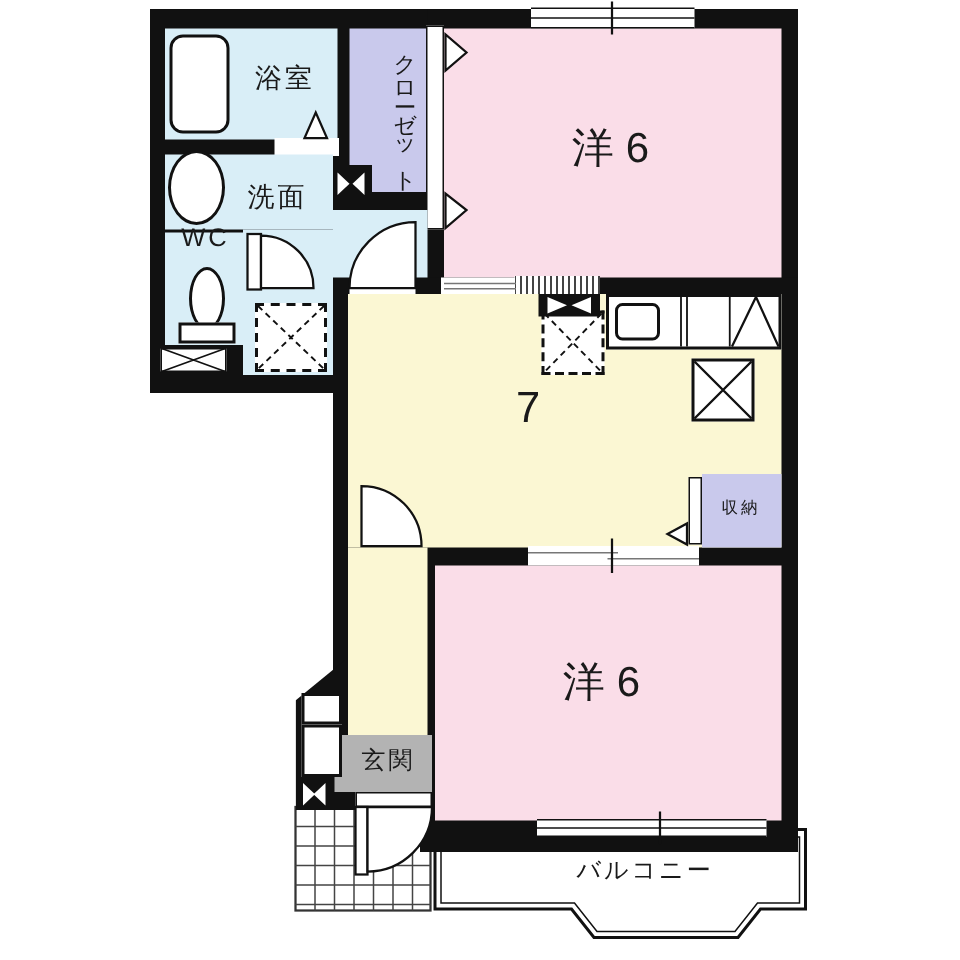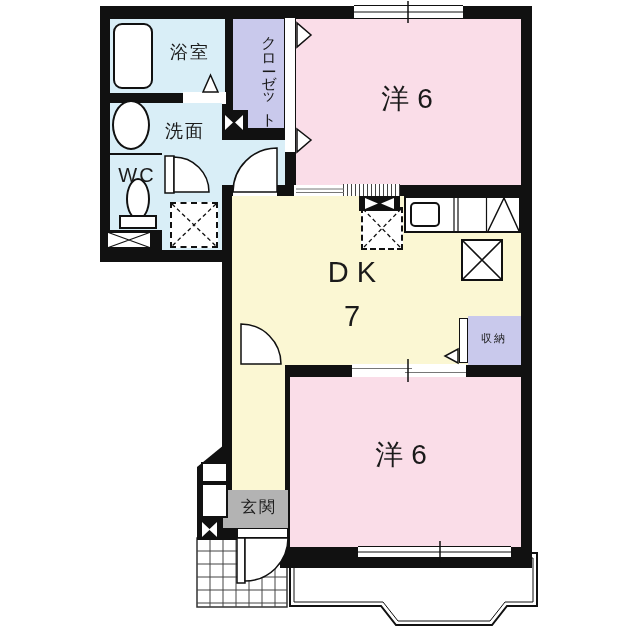--- a/index.html
+++ b/index.html
@@ -125,23 +125,23 @@
     <path d="M174,157 A35,35 0 0 1 209,192 L174,192 Z" fill="#fff" stroke="#111" stroke-width="1.5"></path>
     <path d="M233,192 A44,44 0 0 1 277,148 L277,192 Z" fill="#fff" stroke="#111" stroke-width="1.5"></path>
     <path d="M241,324 A40,40 0 0 1 281,364 L241,364 Z" fill="#fff" stroke="#111" stroke-width="1.5"></path>
     <rect x="237" y="538" width="8" height="45" fill="#fff" stroke="#111" stroke-width="1.5"></rect>
     <path d="M288,538 A43,43 0 0 1 245,581 L245,538 Z" fill="#fff" stroke="#111" stroke-width="1.5"></path>
   </svg>
 
   <div class="label" style="left:160px;top:40px;width:60px;font-size:18px;letter-spacing:2px;">浴室</div>
   <div class="label" style="left:234px;top:25px;width:46px;height:60px;writing-mode:vertical-rl;text-orientation:upright;font-size:15px;line-height:21px;letter-spacing:2px;">クローゼット</div>
   <div class="label" style="left:155px;top:119px;width:60px;font-size:18px;letter-spacing:2px;">洗面</div>
-  <div class="label" style="left:112px;top:164px;width:50px;font-size:20px;letter-spacing:2px;">WC</div>
+  <div class="label" style="left:112px;top:149px;width:50px;font-size:17px;letter-spacing:2px;">WC</div>
   <div class="label" style="left:346px;top:80px;width:130px;font-size:28px;letter-spacing:8px;">洋6</div>
   <div class="label" style="left:306px;top:250px;width:100px;font-size:29px;letter-spacing:8px;line-height:44px;">
-    <div>DK</div>
     <div>7</div>
   </div>
   <div class="label" style="left:466px;top:331px;width:56px;font-size:11px;letter-spacing:2px;">収納</div>
   <div class="label" style="left:230px;top:497px;width:58px;font-size:16px;letter-spacing:2px;">玄関</div>
   <div class="label" style="left:340px;top:436px;width:130px;font-size:28px;letter-spacing:8px;">洋6</div>
+  <div class="label" style="left:360px;top:570px;width:140px;font-size:16px;letter-spacing:2px;">バルコニー</div>
 
 </div>
 
 </body></html>

